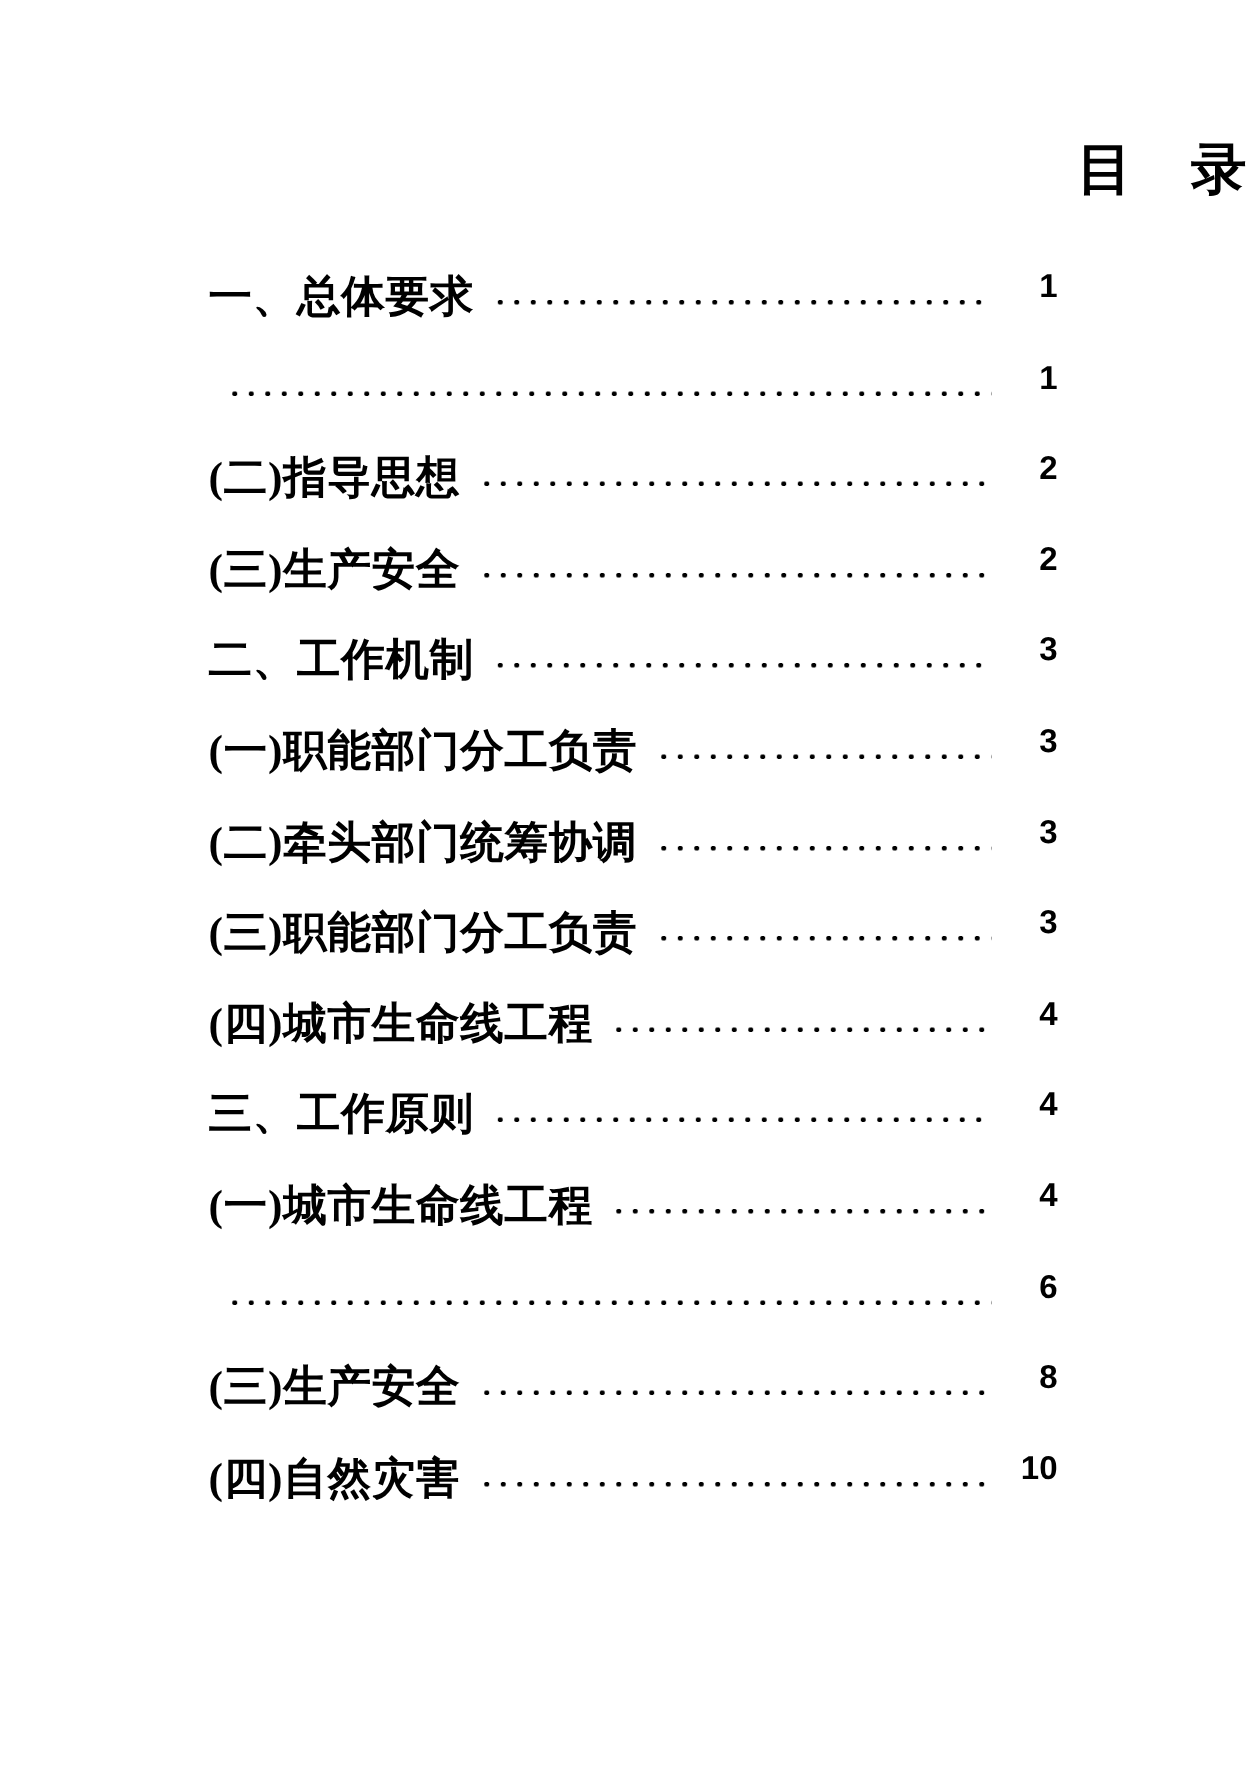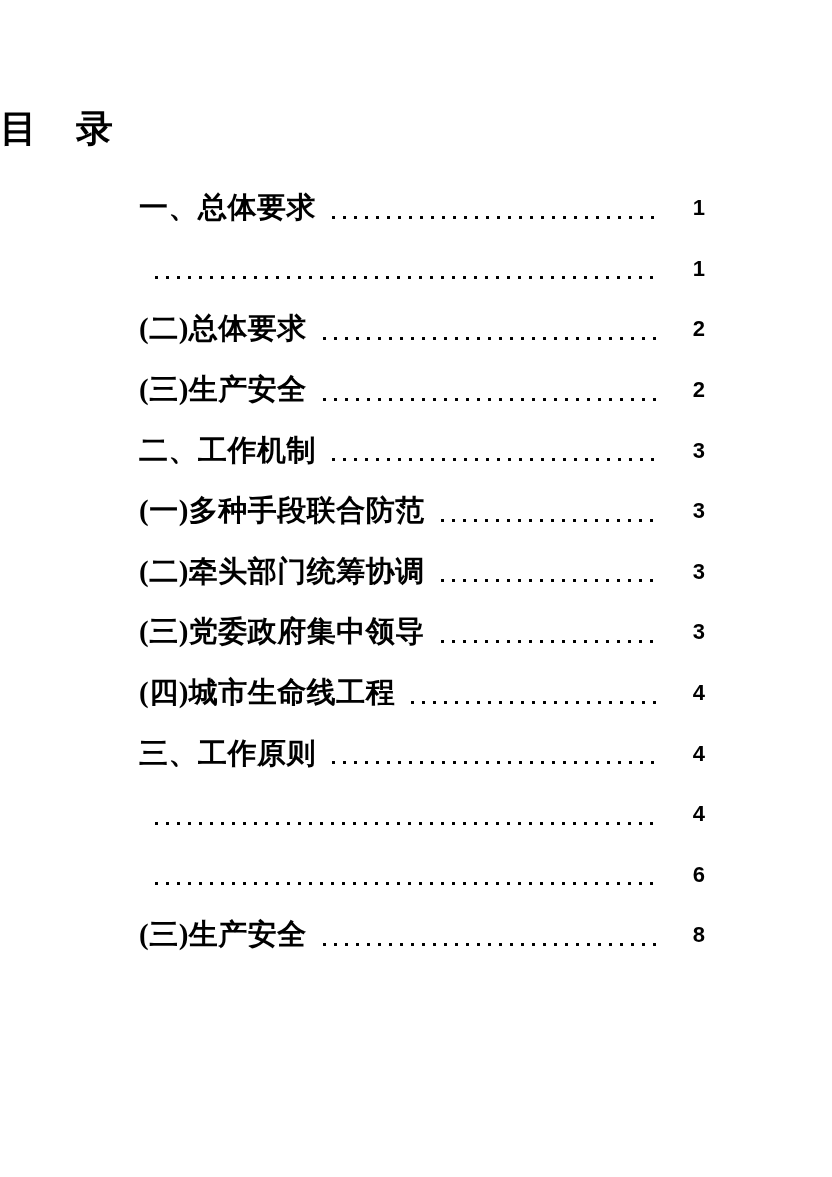--- a/index.html
+++ b/index.html
@@ -11,38 +11,38 @@
     position: relative;
     width: 832px;
     height: 1177px;
     background: #ffffff;
     color: #000000;
     font-family: "Liberation Serif", "DejaVu Serif", serif;
     overflow: hidden;
   }
   .doc-title {
     position: absolute;
-    top: 104px;
+    top: 88px;
     left: 0;
     width: 100%;
-    text-align: left;
+    text-align: right;
     font-size: 37px;
     font-weight: 700;
     letter-spacing: 1px;
     white-space: pre;
   }
   .toc-list {
     position: absolute;
     top: 178px;
     left: 139px;
     width: 566px;
   }
   .toc-row {
     display: flex;
-    align-items: center;
+    align-items: flex-start;
     height: 60.6px;
     font-size: 29px;
     font-weight: 600;
     cursor: pointer;
   }
   .toc-label {
     white-space: nowrap;
     letter-spacing: 0.5px;
   }
   .toc-leader {
@@ -75,77 +75,83 @@
     <span class="toc-leader"></span>
     <span class="toc-page">1</span>
   </div>
 
   <div class="toc-row">
     <span class="toc-leader"></span>
     <span class="toc-page">1</span>
   </div>
 
   <div class="toc-row">
-    <span class="toc-label">(二)总体要求</span>
+    <span class="toc-label">(二)指导思想</span>
     <span class="toc-leader"></span>
     <span class="toc-page">2</span>
   </div>
 
   <div class="toc-row">
     <span class="toc-label">(三)生产安全</span>
     <span class="toc-leader"></span>
     <span class="toc-page">2</span>
   </div>
 
   <div class="toc-row">
     <span class="toc-label">二、工作机制</span>
     <span class="toc-leader"></span>
     <span class="toc-page">3</span>
   </div>
 
   <div class="toc-row">
-    <span class="toc-label">(一)多种手段联合防范</span>
+    <span class="toc-label">(一)职能部门分工负责</span>
     <span class="toc-leader"></span>
     <span class="toc-page">3</span>
   </div>
 
   <div class="toc-row">
     <span class="toc-label">(二)牵头部门统筹协调</span>
     <span class="toc-leader"></span>
     <span class="toc-page">3</span>
   </div>
 
   <div class="toc-row">
-    <span class="toc-label">(三)党委政府集中领导</span>
+    <span class="toc-label">(三)职能部门分工负责</span>
     <span class="toc-leader"></span>
     <span class="toc-page">3</span>
   </div>
 
   <div class="toc-row">
     <span class="toc-label">(四)城市生命线工程</span>
     <span class="toc-leader"></span>
     <span class="toc-page">4</span>
   </div>
 
   <div class="toc-row">
     <span class="toc-label">三、工作原则</span>
     <span class="toc-leader"></span>
     <span class="toc-page">4</span>
   </div>
 
   <div class="toc-row">
+    <span class="toc-label">(一)城市生命线工程</span>
     <span class="toc-leader"></span>
     <span class="toc-page">4</span>
   </div>
 
   <div class="toc-row">
     <span class="toc-leader"></span>
     <span class="toc-page">6</span>
   </div>
 
   <div class="toc-row">
     <span class="toc-label">(三)生产安全</span>
     <span class="toc-leader"></span>
     <span class="toc-page">8</span>
   </div>
 
+  <div class="toc-row">
+    <span class="toc-label">(四)自然灾害</span>
+    <span class="toc-leader"></span>
+    <span class="toc-page">10</span>
+  </div>
 </div>
 </div>
 
 </body></html>

